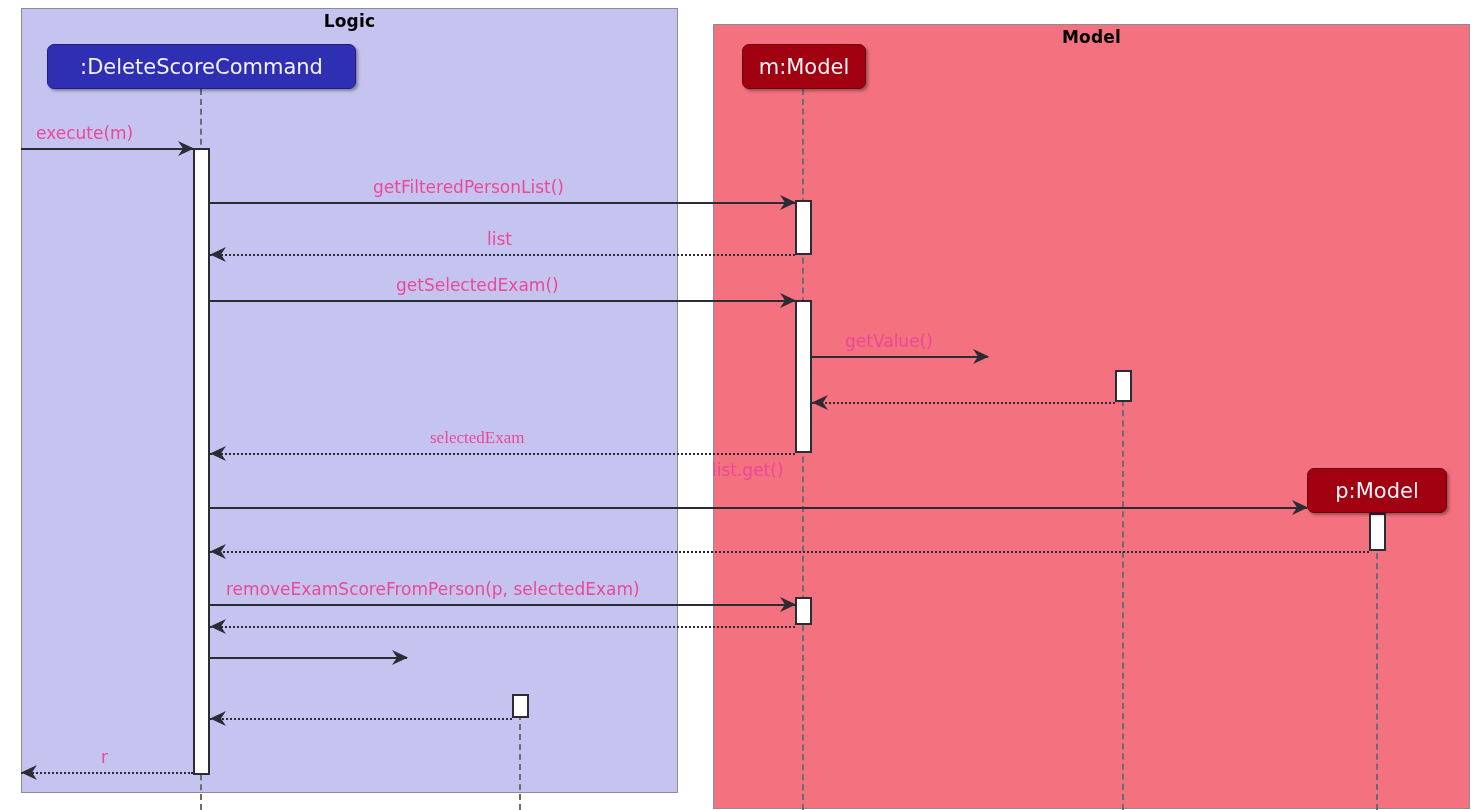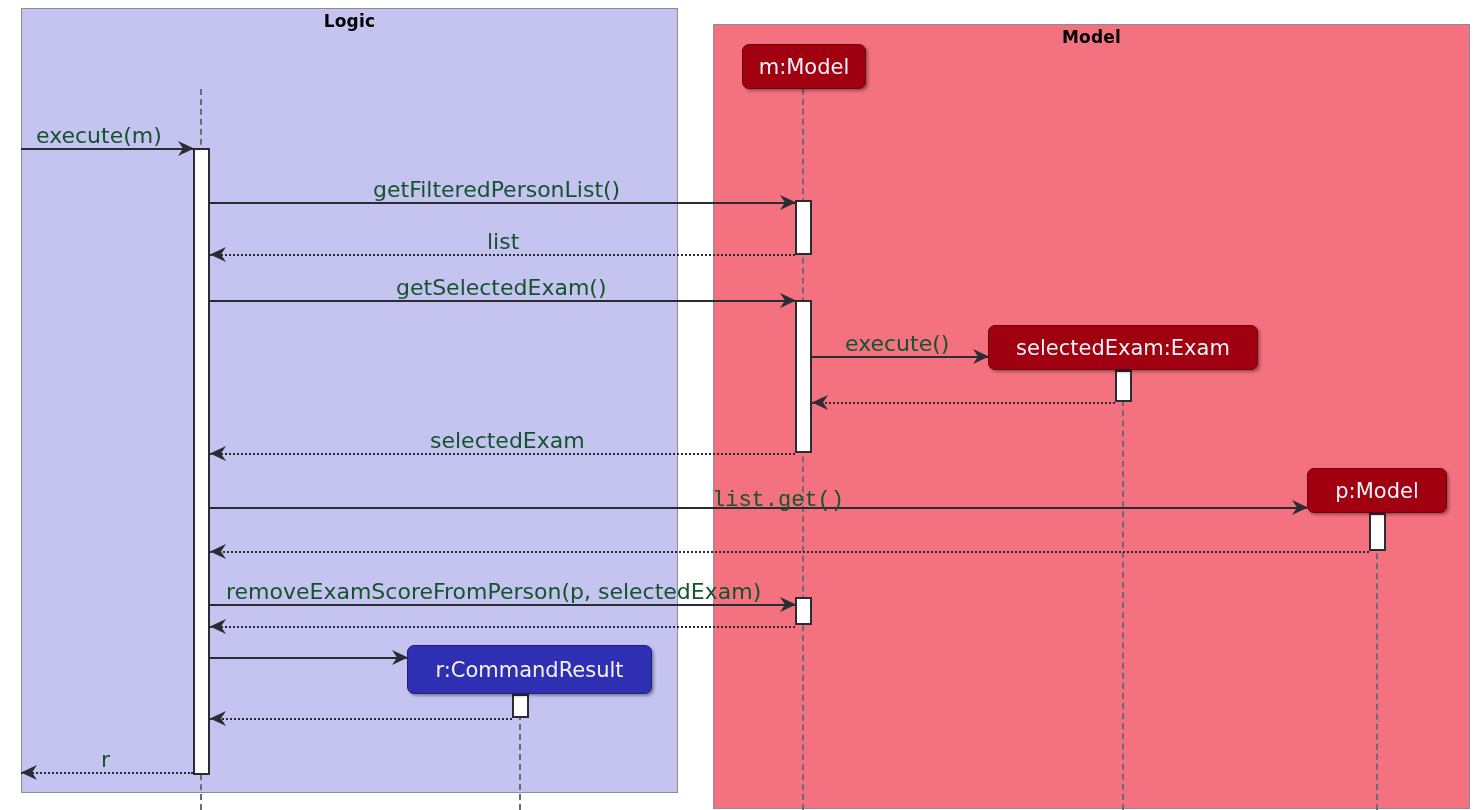--- a/index.html
+++ b/index.html
@@ -29,21 +29,21 @@
   
   .msg{position:absolute;height:0;}
   .msg.solid{border-top:2px solid #2b2b33;}
   .msg.dashed{border-top:0;background:transparent;}
   .msg.dashed::before{content:"";position:absolute;left:0;right:0;top:0;height:0;
         border-top:2px dotted #2b2b33;}
   
   .arrowv{position:absolute;}
   .arrowv svg{display:block;}
 
-  .mlabel{position:absolute;font-size:22px;color:#14532d;white-space:nowrap;text-align:center;}
+  .mlabel{position:absolute;font-size:17px;color:#ec4899;white-space:nowrap;text-align:center;}
 </style>
 </head>
 <body>
 
 <div id="stage">
     <div class="partition" style="left: 21px; top: 8px; width: 657px; height: 785px; background: rgb(197, 196, 240); border-color: rgb(140, 140, 153);">
       <div class="ptitle">Logic</div>
     </div>
     <div class="partition" style="left: 713px; top: 24px; width: 757px; height: 785px; background: rgb(244, 113, 127); border-color: rgb(140, 140, 153);">
       <div class="ptitle">Model</div>
@@ -80,41 +80,41 @@
         <path d="M0,1 L16,8.5 L0,16 L5,8.5 Z" fill="#2b2b33"></path>
       </svg>
     </div>
     <div class="mlabel" style="left: 396px; top: 275px;">getSelectedExam()</div>
     <div class="msg solid" style="left: 812px; top: 356px; width: 176px;"></div>
     <div class="arrowv" style="left: 973px; top: 348px;">
       <svg width="16" height="17">
         <path d="M0,1 L16,8.5 L0,16 L5,8.5 Z" fill="#2b2b33"></path>
       </svg>
     </div>
-    <div class="mlabel" style="left: 845px; top: 331px;">execute()</div>
+    <div class="mlabel" style="left: 845px; top: 331px;">getValue()</div>
     <div class="msg dashed" style="left: 812px; top: 402px; width: 303px;"></div>
     <div class="arrowv" style="left: 812px; top: 394px;">
       <svg width="16" height="17">
         <path d="M16,1 L0,8.5 L16,16 L11,8.5 Z" fill="#2b2b33"></path>
       </svg>
     </div>
     <div class="msg dashed" style="left: 210px; top: 453px; width: 585px;"></div>
     <div class="arrowv" style="left: 210px; top: 445px;">
       <svg width="16" height="17">
         <path d="M16,1 L0,8.5 L16,16 L11,8.5 Z" fill="#2b2b33"></path>
       </svg>
     </div>
-    <div class="mlabel" style="left: 430px; top: 428px;">selectedExam</div>
+    <div class="mlabel" style="left: 430px; top: 428px; font-family: Liberation Serif, serif;">selectedExam</div>
     <div class="msg solid" style="left: 210px; top: 507px; width: 1097px;"></div>
     <div class="arrowv" style="left: 1292px; top: 499px;">
       <svg width="16" height="17">
         <path d="M0,1 L16,8.5 L0,16 L5,8.5 Z" fill="#2b2b33"></path>
       </svg>
     </div>
-    <div class="mlabel" style="left: 712px; top: 488px; font-family: Liberation Mono, monospace;">list.get()</div>
+    <div class="mlabel" style="left: 712px; top: 460px;">list.get()</div>
     <div class="msg dashed" style="left: 210px; top: 551px; width: 1159px;"></div>
     <div class="arrowv" style="left: 210px; top: 543px;">
       <svg width="16" height="17">
         <path d="M16,1 L0,8.5 L16,16 L11,8.5 Z" fill="#2b2b33"></path>
       </svg>
     </div>
     <div class="msg solid" style="left: 210px; top: 604px; width: 585px;"></div>
     <div class="arrowv" style="left: 780px; top: 596px;">
       <svg width="16" height="17">
         <path d="M0,1 L16,8.5 L0,16 L5,8.5 Z" fill="#2b2b33"></path>
@@ -146,25 +146,22 @@
       </svg>
     </div>
     <div class="mlabel" style="left: 101px; top: 747px;">r</div>
     <div class="act" style="left: 193px; top: 148px; width: 17px; height: 627px;"></div>
     <div class="act" style="left: 795px; top: 200px; width: 17px; height: 55px;"></div>
     <div class="act" style="left: 795px; top: 300px; width: 17px; height: 153px;"></div>
     <div class="act" style="left: 795px; top: 597px; width: 17px; height: 28px;"></div>
     <div class="act" style="left: 1115px; top: 370px; width: 17px; height: 32px;"></div>
     <div class="act" style="left: 1369px; top: 513px; width: 17px; height: 38px;"></div>
     <div class="act" style="left: 512px; top: 694px; width: 17px; height: 24px;"></div>
+    <div class="pbox blue" style="left: 47px; top: 44px; width: 309px; height: 45px;">
+      <span>:DeleteScoreCommand</span>
+    </div>
     <div class="pbox red" style="left: 742px; top: 44px; width: 124px; height: 45px;">
       <span>m:Model</span>
-    </div>
-    <div class="pbox red" style="left: 988px; top: 325px; width: 270px; height: 45px;">
-      <span>selectedExam:Exam</span>
     </div>
     <div class="pbox red" style="left: 1307px; top: 468px; width: 140px; height: 45px;">
       <span>p:Model</span>
     </div>
-    <div class="pbox blue" style="left: 407px; top: 645px; width: 245px; height: 49px;">
-      <span>r:CommandResult</span>
-    </div>
   </div>
 
 </body></html>

